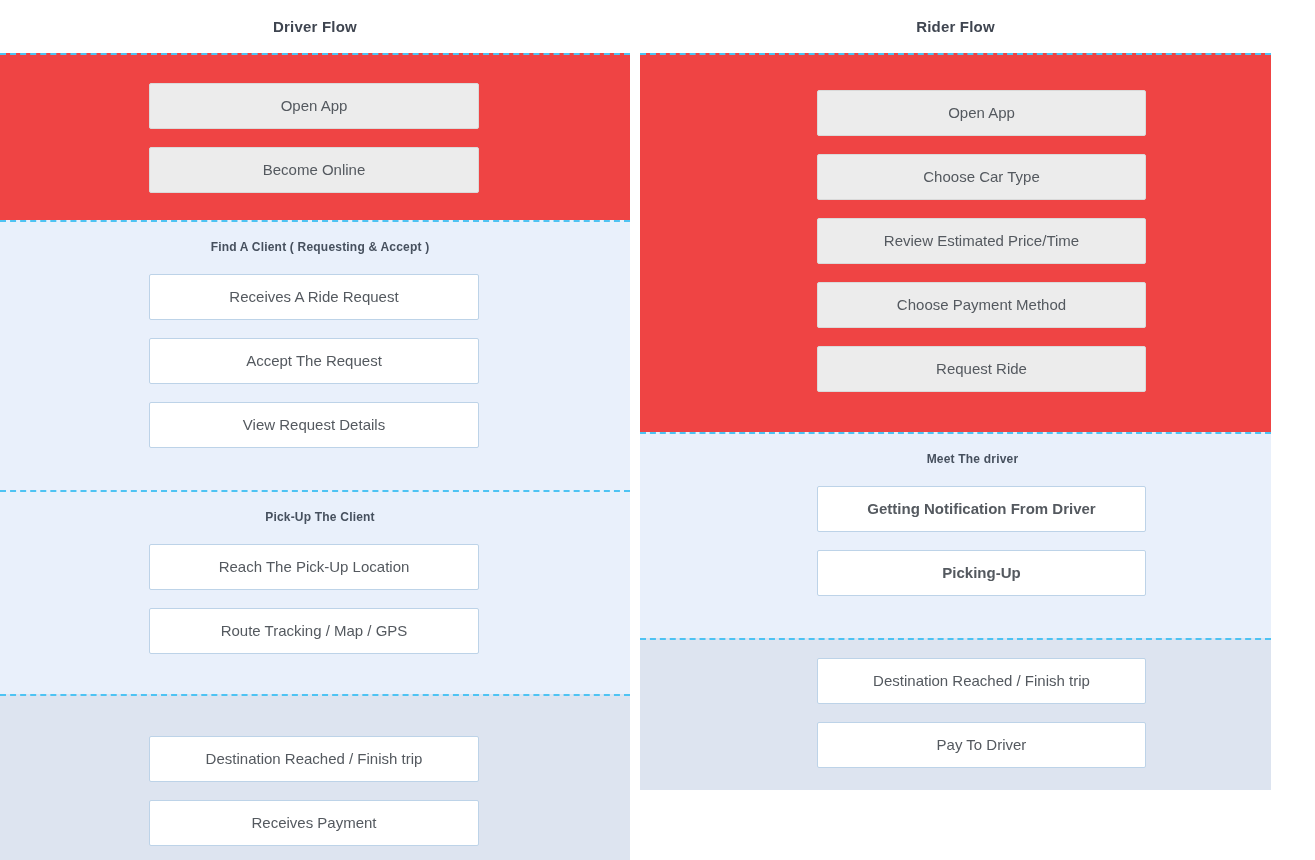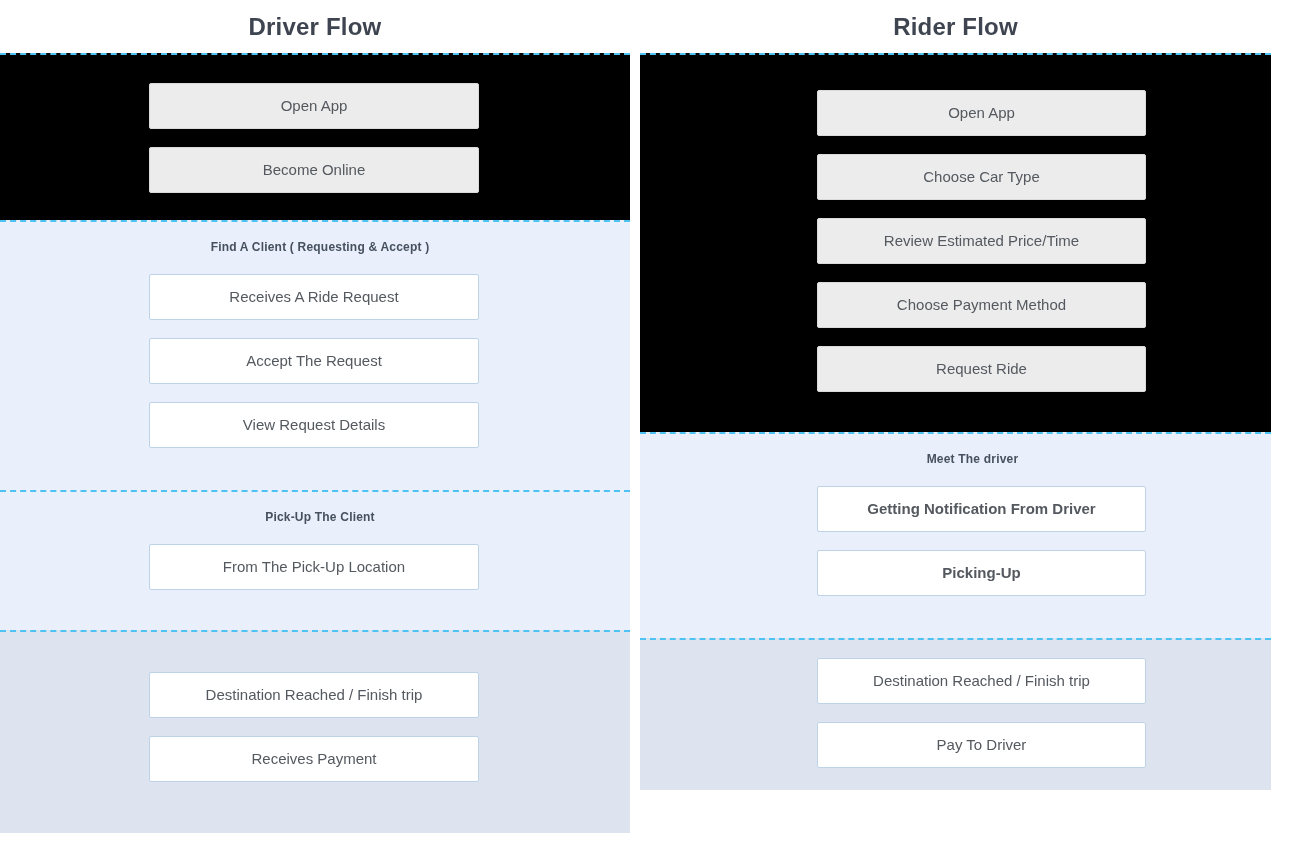--- a/index.html
+++ b/index.html
@@ -33,21 +33,21 @@
     width: 640px;
     padding-left: 10px;
   }
   .column.rider {
     width: 675px;
     padding-left: 34px;
   }
 
   .flow-title {
     text-align: center;
-    font-size: 24px;
+    font-size: 15px;
     font-weight: bold;
     color: #3f4550;
     letter-spacing: 0.2px;
     height: 53px;
     line-height: 53px;
     margin: 0;
     box-sizing: border-box;
   }
   .column.driver .flow-title { width: 630px; margin-left: -10px; }
   .column.rider  .flow-title { width: 631px; margin-left: -34px; }
@@ -55,21 +55,21 @@
   
   .stage {
     position: relative;
     box-sizing: border-box;
     border-top: 2px dashed #4ec3f3;
     padding: 0;
   }
   .column.driver .stage { width: 630px; margin-left: -10px; padding-left: 10px; }
   .column.rider  .stage { width: 631px; margin-left: -34px; padding-left: 34px; }
 
-  .stage.tone-light  { background: #000000; }
+  .stage.tone-light  { background: #ef4444; }
   .stage.tone-blue   { background: #e9f0fb; }
   .stage.tone-deep   { background: #dde4f0; }
 
   .stage-label {
     font-size: 12px;
     font-weight: bold;
     color: #46505e;
     text-align: center;
     padding: 18px 0 10px 0;
     letter-spacing: 0.2px;
@@ -141,21 +141,22 @@
           <div class="stage-label">Find A Client ( Requesting &amp; Accept )</div>
           <div class="stage-body">
             <div class="node white">Receives A Ride Request</div>
             <div class="node white">Accept The Request</div>
             <div class="node white">View Request Details</div>
           </div>
         </div>
         <div class="stage tone-blue stage-3 has-label">
           <div class="stage-label">Pick-Up The Client</div>
           <div class="stage-body">
-            <div class="node white">From The Pick-Up Location</div>
+            <div class="node white">Reach The Pick-Up Location</div>
+            <div class="node white">Route Tracking / Map / GPS</div>
           </div>
         </div>
         <div class="stage tone-deep stage-4">
           <div class="stage-body">
             <div class="node white">Destination Reached / Finish trip</div>
             <div class="node white">Receives Payment</div>
           </div>
         </div>
       </div>
   </div>

